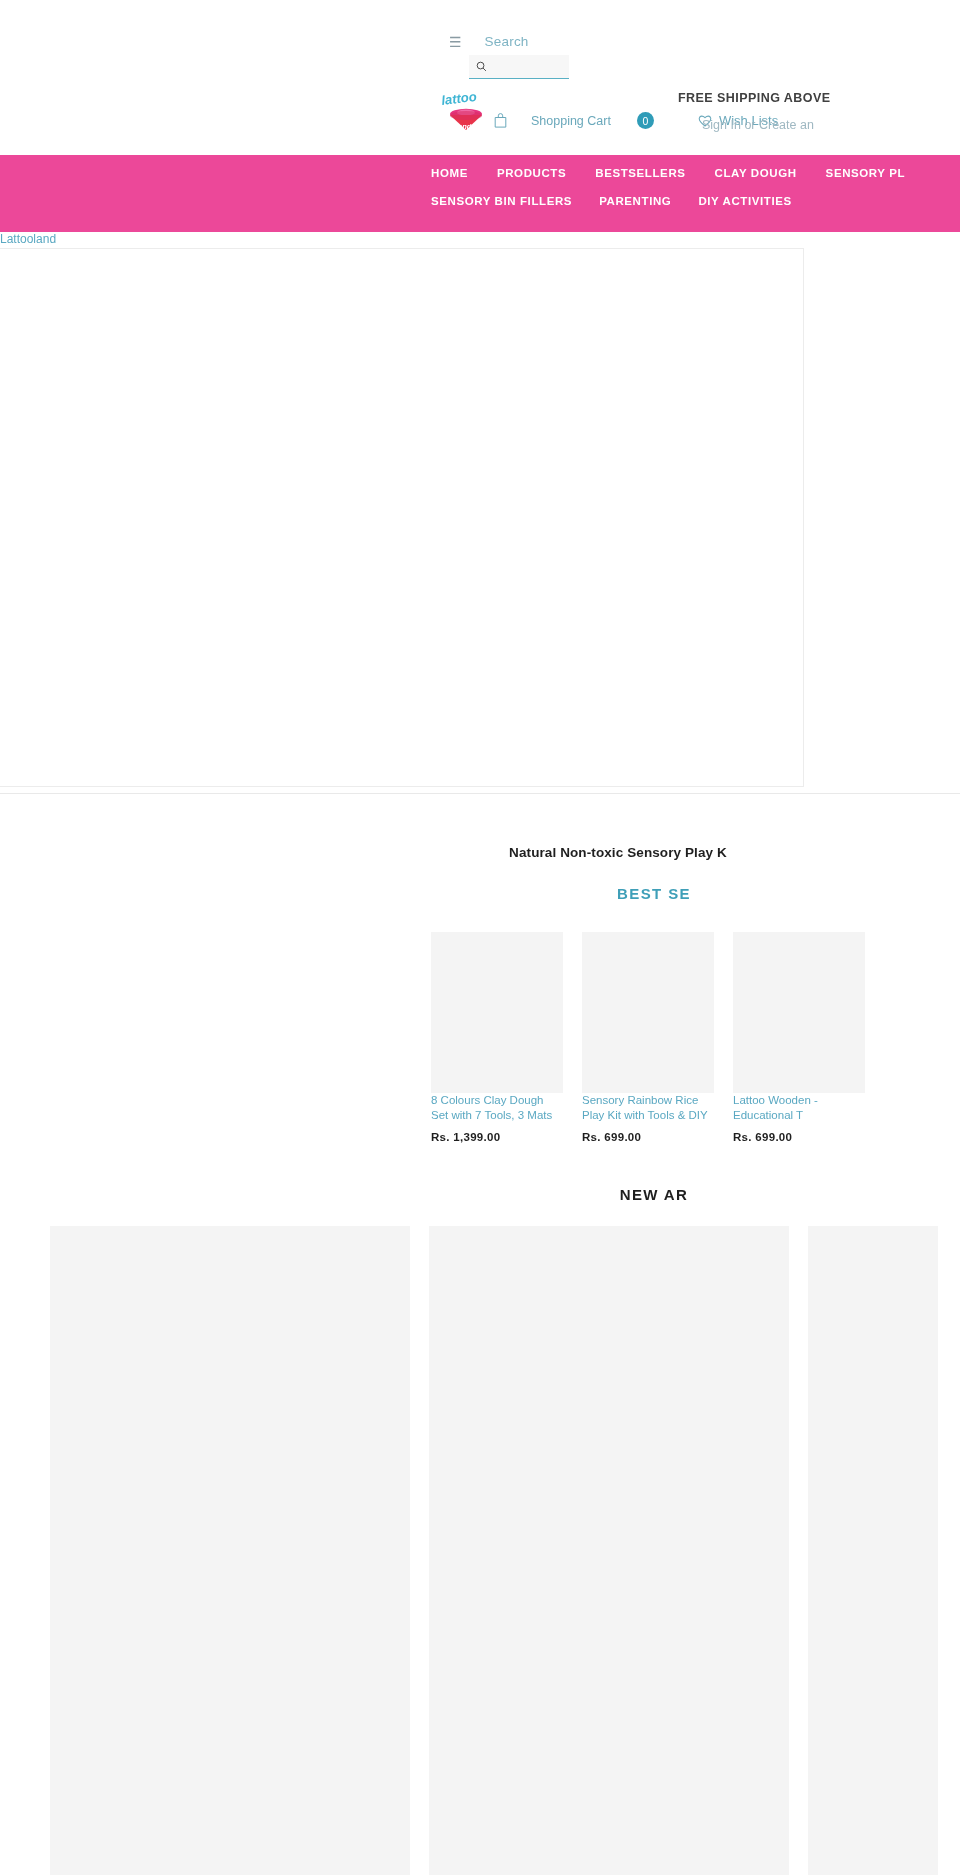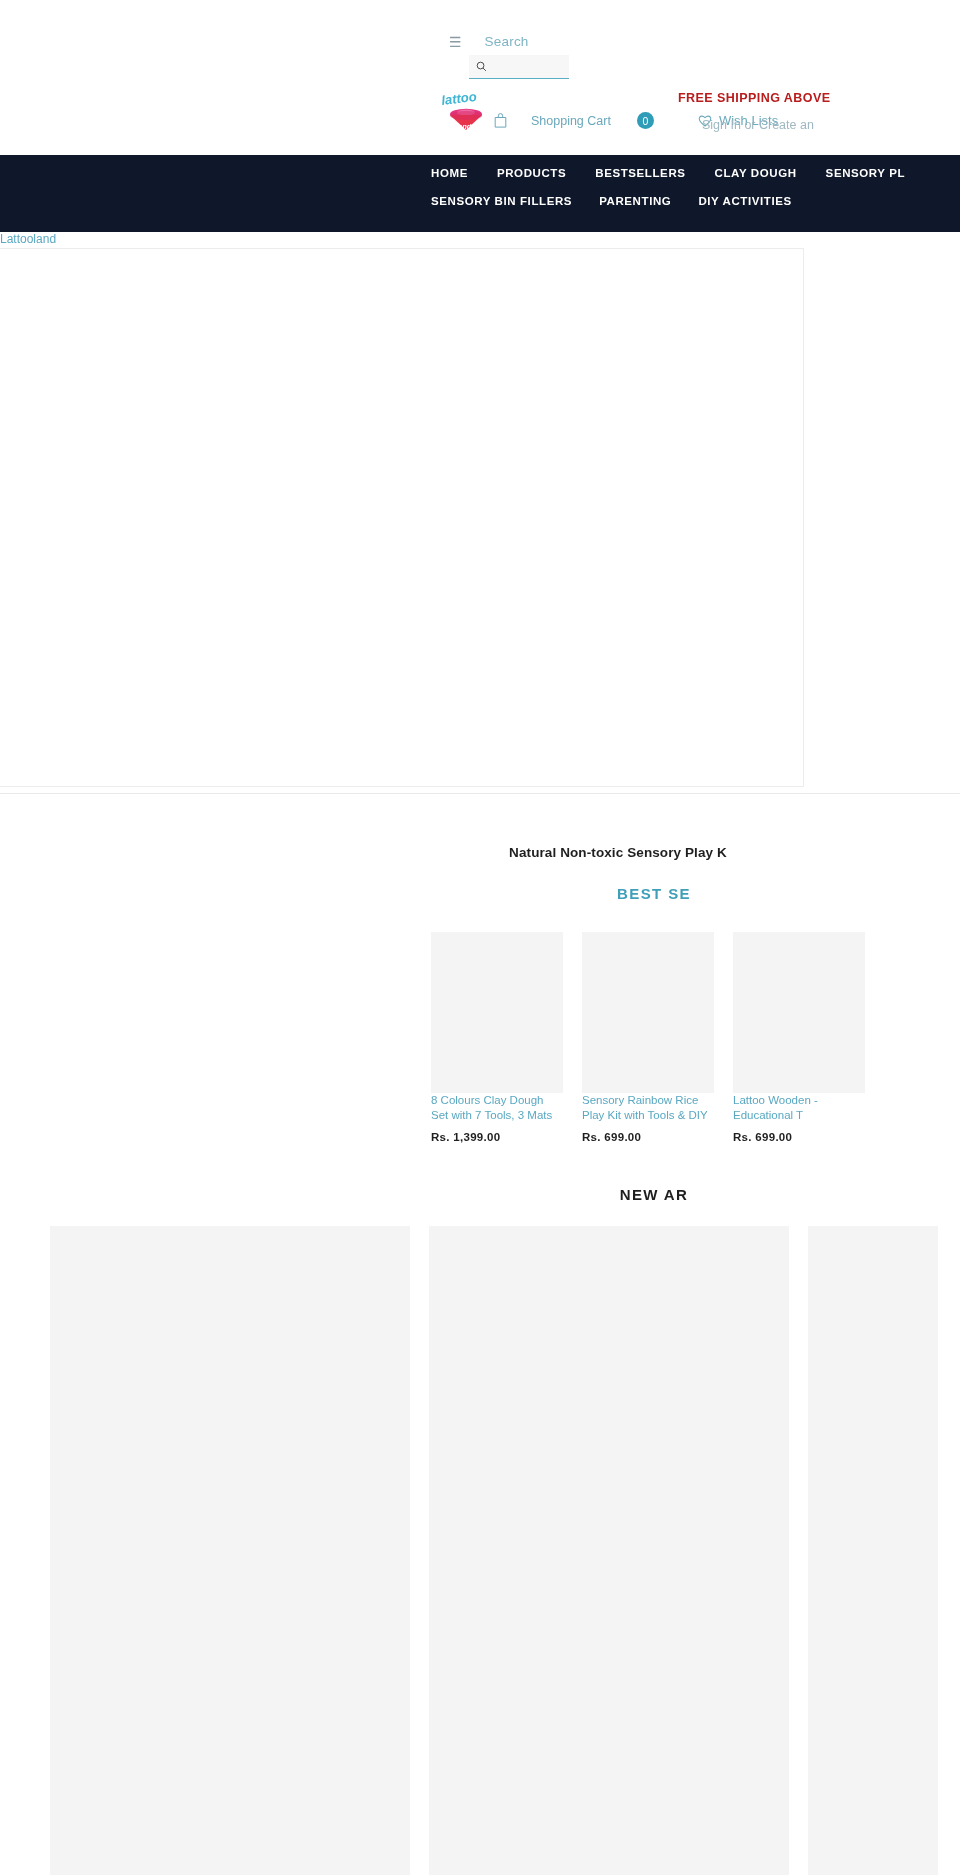--- a/index.html
+++ b/index.html
@@ -59,25 +59,25 @@
   .heart-icon { width:14px; height:13px; display:block; }
   .wish-label { color:#6aa8bb; font-size:13px; }
 
   .account-links {
     position: absolute; left: 702px; top: 118px;
     font-size: 12.5px; color: #9fb8c2; white-space: nowrap;
   }
   .free-ship {
     position: absolute; left: 678px; top: 91px;
     font-size: 12.5px; font-weight: 700; letter-spacing: .45px;
-    color: #b91c1c; white-space: nowrap;
-  }
-
-  
-  .navbar { position:absolute; left:0; top:155px; width:960px; height:77px; background:#0f172a; }
+    color: #404040; white-space: nowrap;
+  }
+
+  
+  .navbar { position:absolute; left:0; top:155px; width:960px; height:77px; background:#ec4899; }
   .nav-row { position:absolute; width:100%; display:flex; }
   .nav-row.r1 { top: 6px; padding-left: 431px; gap: 0; }
   .nav-row.r2 { top: 34px; padding-left: 431px; gap: 0; }
   .nav-item {
     color:#ffffff; font-size:11.5px; font-weight:700; letter-spacing:.6px;
     padding: 6px 0; white-space:nowrap; cursor:pointer;
   }
   .nav-row.r1 .nav-item { margin-right: 29px; }
   .nav-row.r2 .nav-item { margin-right: 27px; }
 

